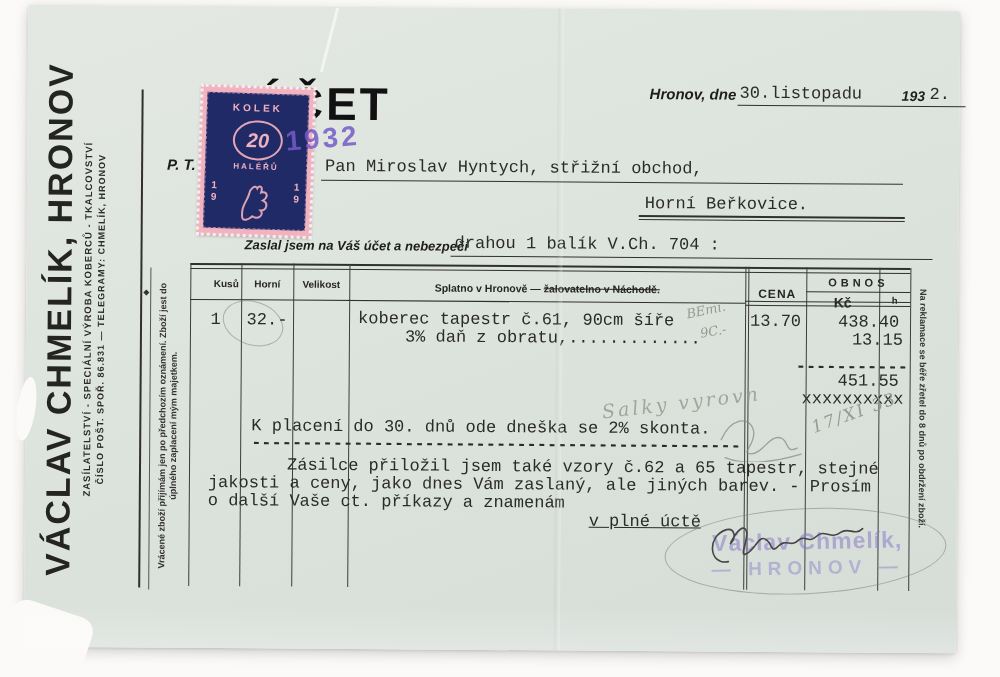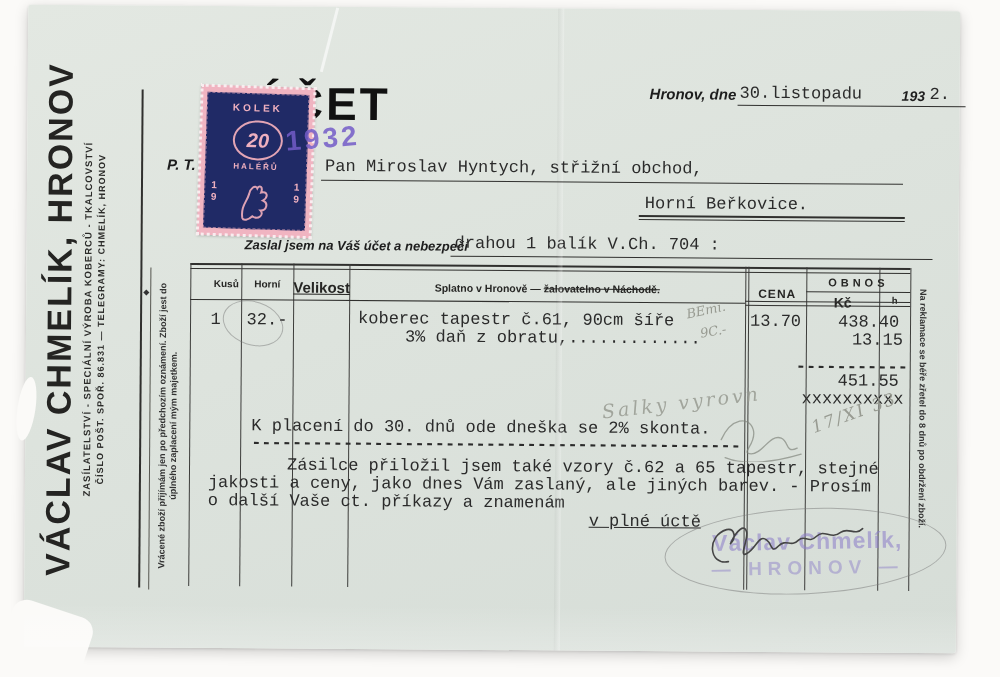--- a/index.html
+++ b/index.html
@@ -98,21 +98,21 @@
     <div class="vl" style="left:267px;"></div>
     <div class="vl" style="left:323px;"></div>
     <div class="vl" style="left:719px;"></div>
     <div class="vl" style="left:722px;"></div>
     <div class="vl" style="left:780px;"></div>
     <div class="vl" style="left:853px;"></div>
     <div class="vl" style="left:884px;"></div>
 
     <div class="cellhead print" style="left:164px;width:72px;top:272px;font-size:10px;">Kusů</div>
     <div class="cellhead print" style="left:215px;width:52px;top:272px;font-size:10px;">Horní</div>
-    <div class="cellhead print" style="left:267px;width:56px;top:272px;font-size:15px;text-decoration:underline;">Velikost</div>
+    <div class="cellhead print" style="left:267px;width:56px;top:272px;font-size:10px;">Velikost</div>
     <div class="cellhead print" style="left:323px;width:396px;top:274px;font-size:10.5px;">
       <span>Splatno v Hronově — </span><span class="struck">žalovatelno v Náchodě.</span>
     </div>
     <div class="cellhead print" style="left:722px;width:58px;top:277px;font-size:12px;letter-spacing:1px;">CENA</div>
     <div class="cellhead print" style="left:780px;width:104px;top:266px;font-size:11px;letter-spacing:4px;">OBNOS</div>
     <div class="line" style="left:780px;top:281px;width:104px;height:1px;"></div>
     <div class="cellhead print" style="left:780px;width:73px;top:284px;font-size:14px;">Kč</div>
     <div class="cellhead print" style="left:853px;width:31px;top:284px;font-size:9.5px;">h</div>
     <div class="line" style="left:164px;top:293px;width:555px;height:1px;"></div>
     <div class="line" style="left:719px;top:291px;width:165px;height:1px;"></div>

